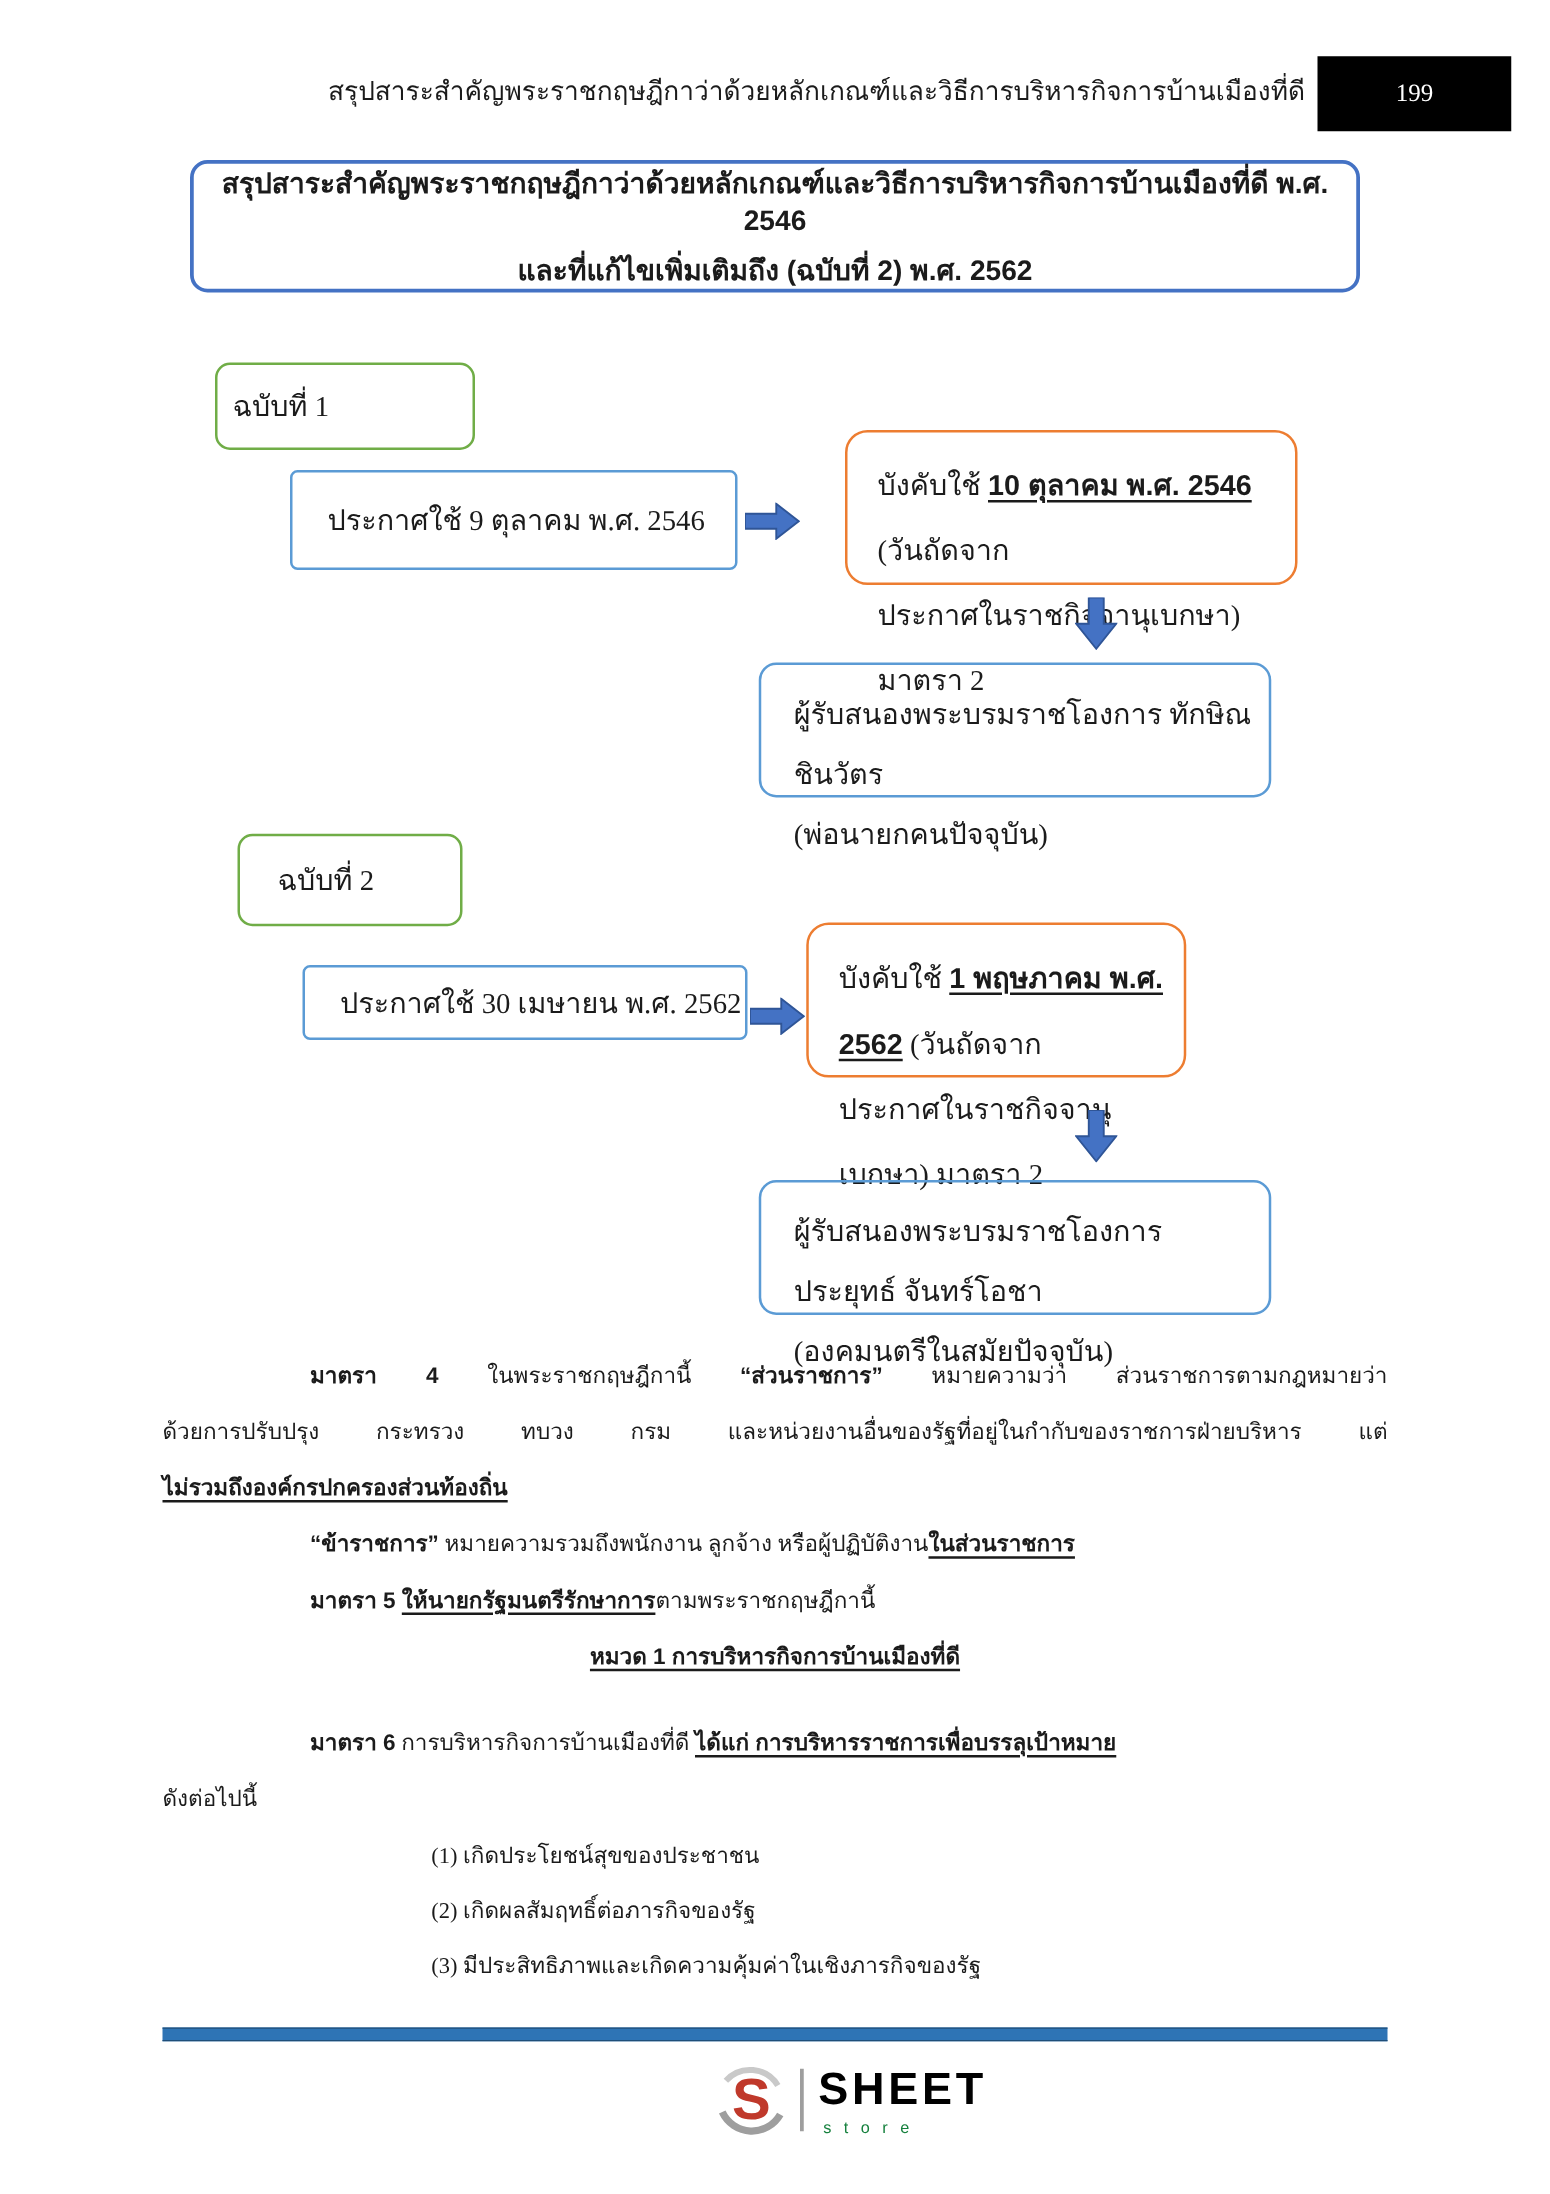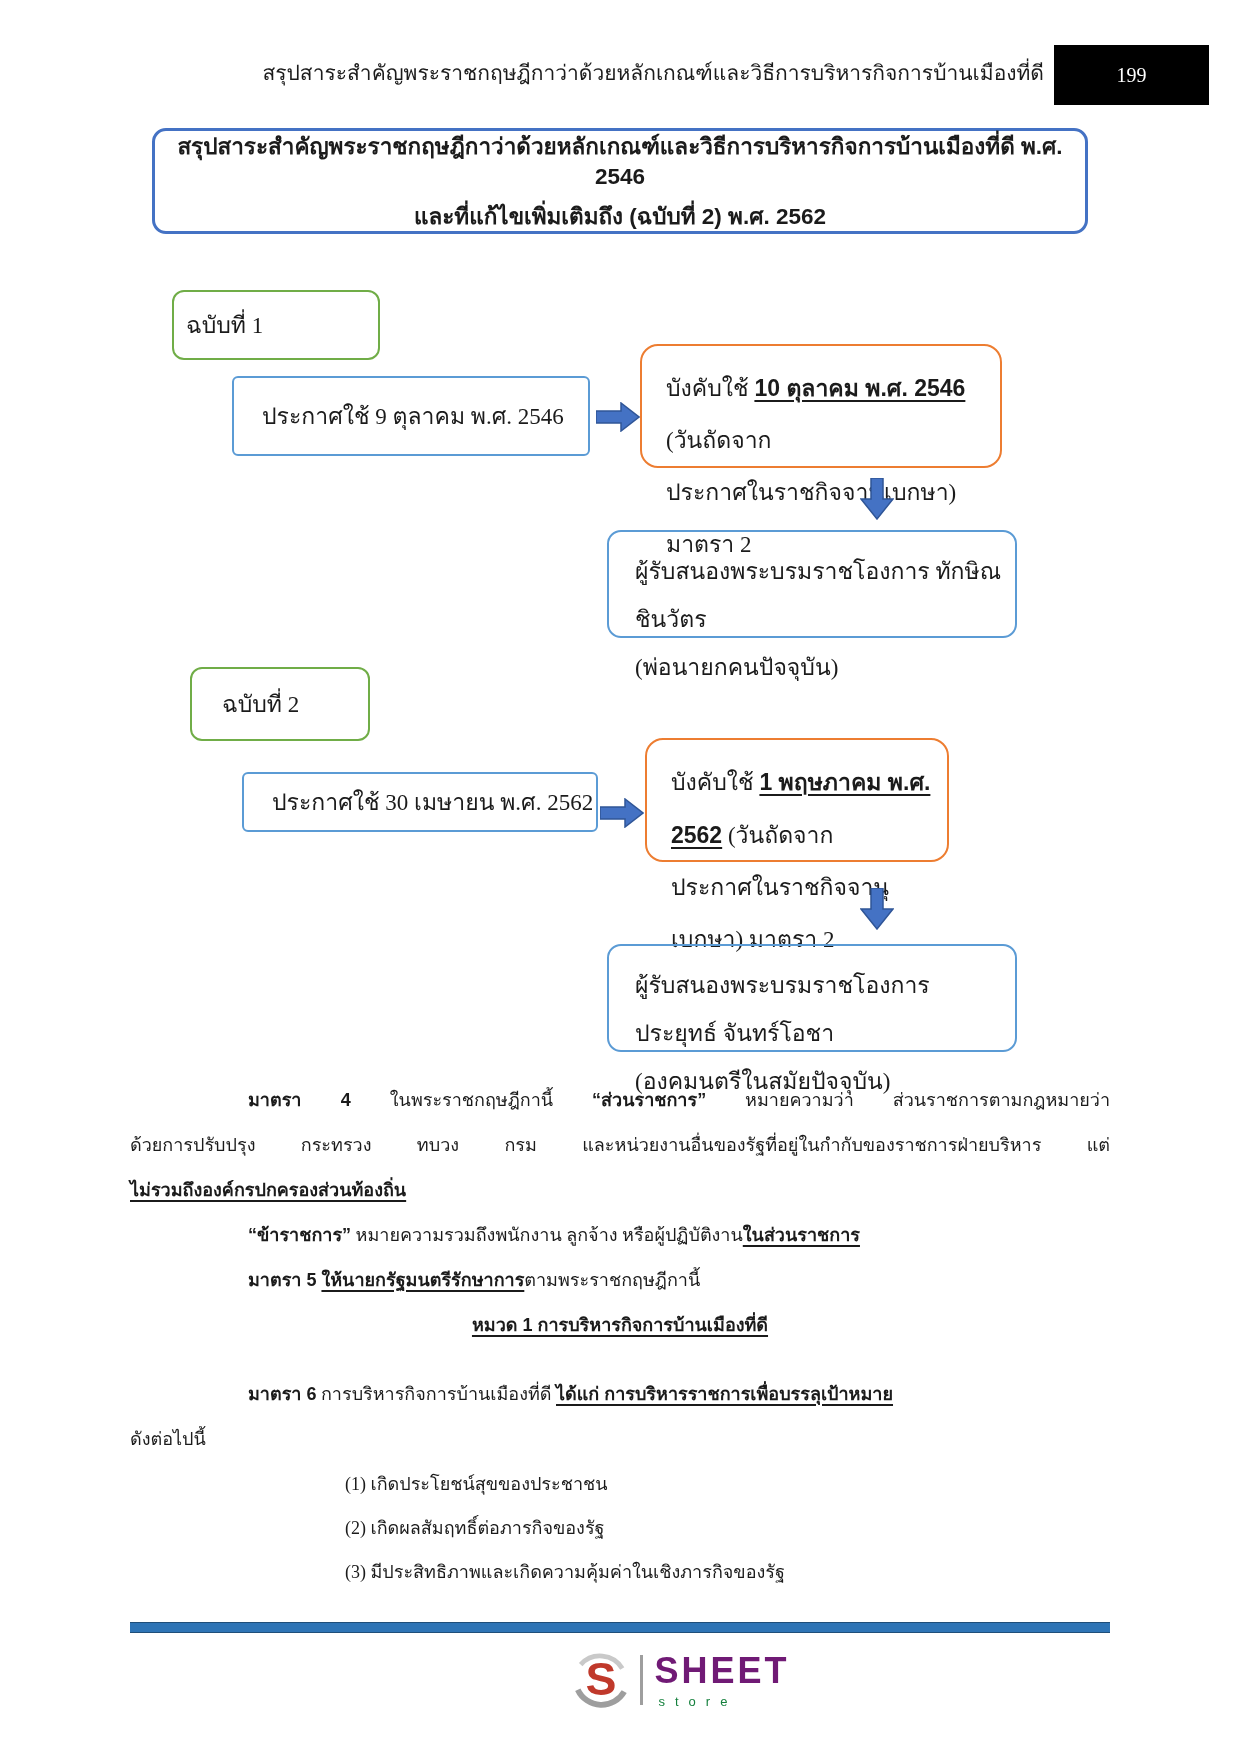--- a/index.html
+++ b/index.html
@@ -24,21 +24,21 @@
     font-family:"Liberation Sans",sans-serif;font-weight:bold;font-size:22.5px;text-align:center;
   }
   
   .fbox{position:absolute;box-sizing:border-box;font-size:23px;}
   .green{border:2.5px solid #70AD47;border-radius:12px;display:flex;align-items:center;padding-left:30px;}
   .blue{border:2px solid #5B9BD5;border-radius:6px;display:flex;align-items:center;padding-left:28px;}
   .orange{border:2.5px solid #ED7D31;border-radius:18px;padding:16px 10px 10px 24px;line-height:52px;}
   .prb{border:2.5px solid #5B9BD5;border-radius:14px;padding:16px 10px 10px 26px;line-height:48px;display:block;}
   .g1{left:172px;top:290px;width:208px;height:70px;padding-left:12px;}
   .b1{left:232px;top:376px;width:358px;height:80px;}
-  .o1{left:640px;top:344px;width:362px;height:124px;}
+  .o1{left:676px;top:344px;width:362px;height:124px;}
   .p1{left:607px;top:530px;width:410px;height:108px;}
   .g2{left:190px;top:667px;width:180px;height:74px;}
   .b2{left:242px;top:772px;width:356px;height:60px;}
   .o2{left:645px;top:738px;width:304px;height:124px;}
   .p2{left:607px;top:944px;width:410px;height:108px;}
   .arrow{position:absolute;}
   .ar1{left:596px;top:402px;}
   .ad1{left:860px;top:478px;}
   .ar2{left:600px;top:798px;}
   .ad2{left:860px;top:888px;}
@@ -58,21 +58,21 @@
     position:absolute;left:130px;top:1622px;width:980px;height:9px;
     background:#2E74B5;border-top:1.5px solid #1F4E79;border-bottom:1.5px solid #1F4E79;
   }
   .logo{
     position:absolute;left:572px;top:1644px;width:260px;height:72px;
     display:flex;align-items:center;font-family:"Liberation Sans",sans-serif;
   }
   .logo-mark{width:58px;height:58px;flex:0 0 auto;}
   .logo-divider{width:2.5px;height:50px;background:#9e9e9e;margin:0 12px 0 10px;}
   .logo-texts{display:flex;flex-direction:column;line-height:1;}
-  .logo-brand{font-size:36px;font-weight:bold;color:#701a75;letter-spacing:3px;}
+  .logo-brand{font-size:36px;font-weight:bold;color:#000000;letter-spacing:3px;}
   .logo-sub{font-size:13px;color:#15803d;letter-spacing:10px;margin-top:6px;padding-left:4px;}
 </style>
 </head>
 <body>
 
 <div class="page">
 
   <span class="header-title">สรุปสาระสำคัญพระราชกฤษฎีกาว่าด้วยหลักเกณฑ์และวิธีการบริหารกิจการบ้านเมืองที่ดี</span>
   <div class="page-number-box">
     <span>199</span>

